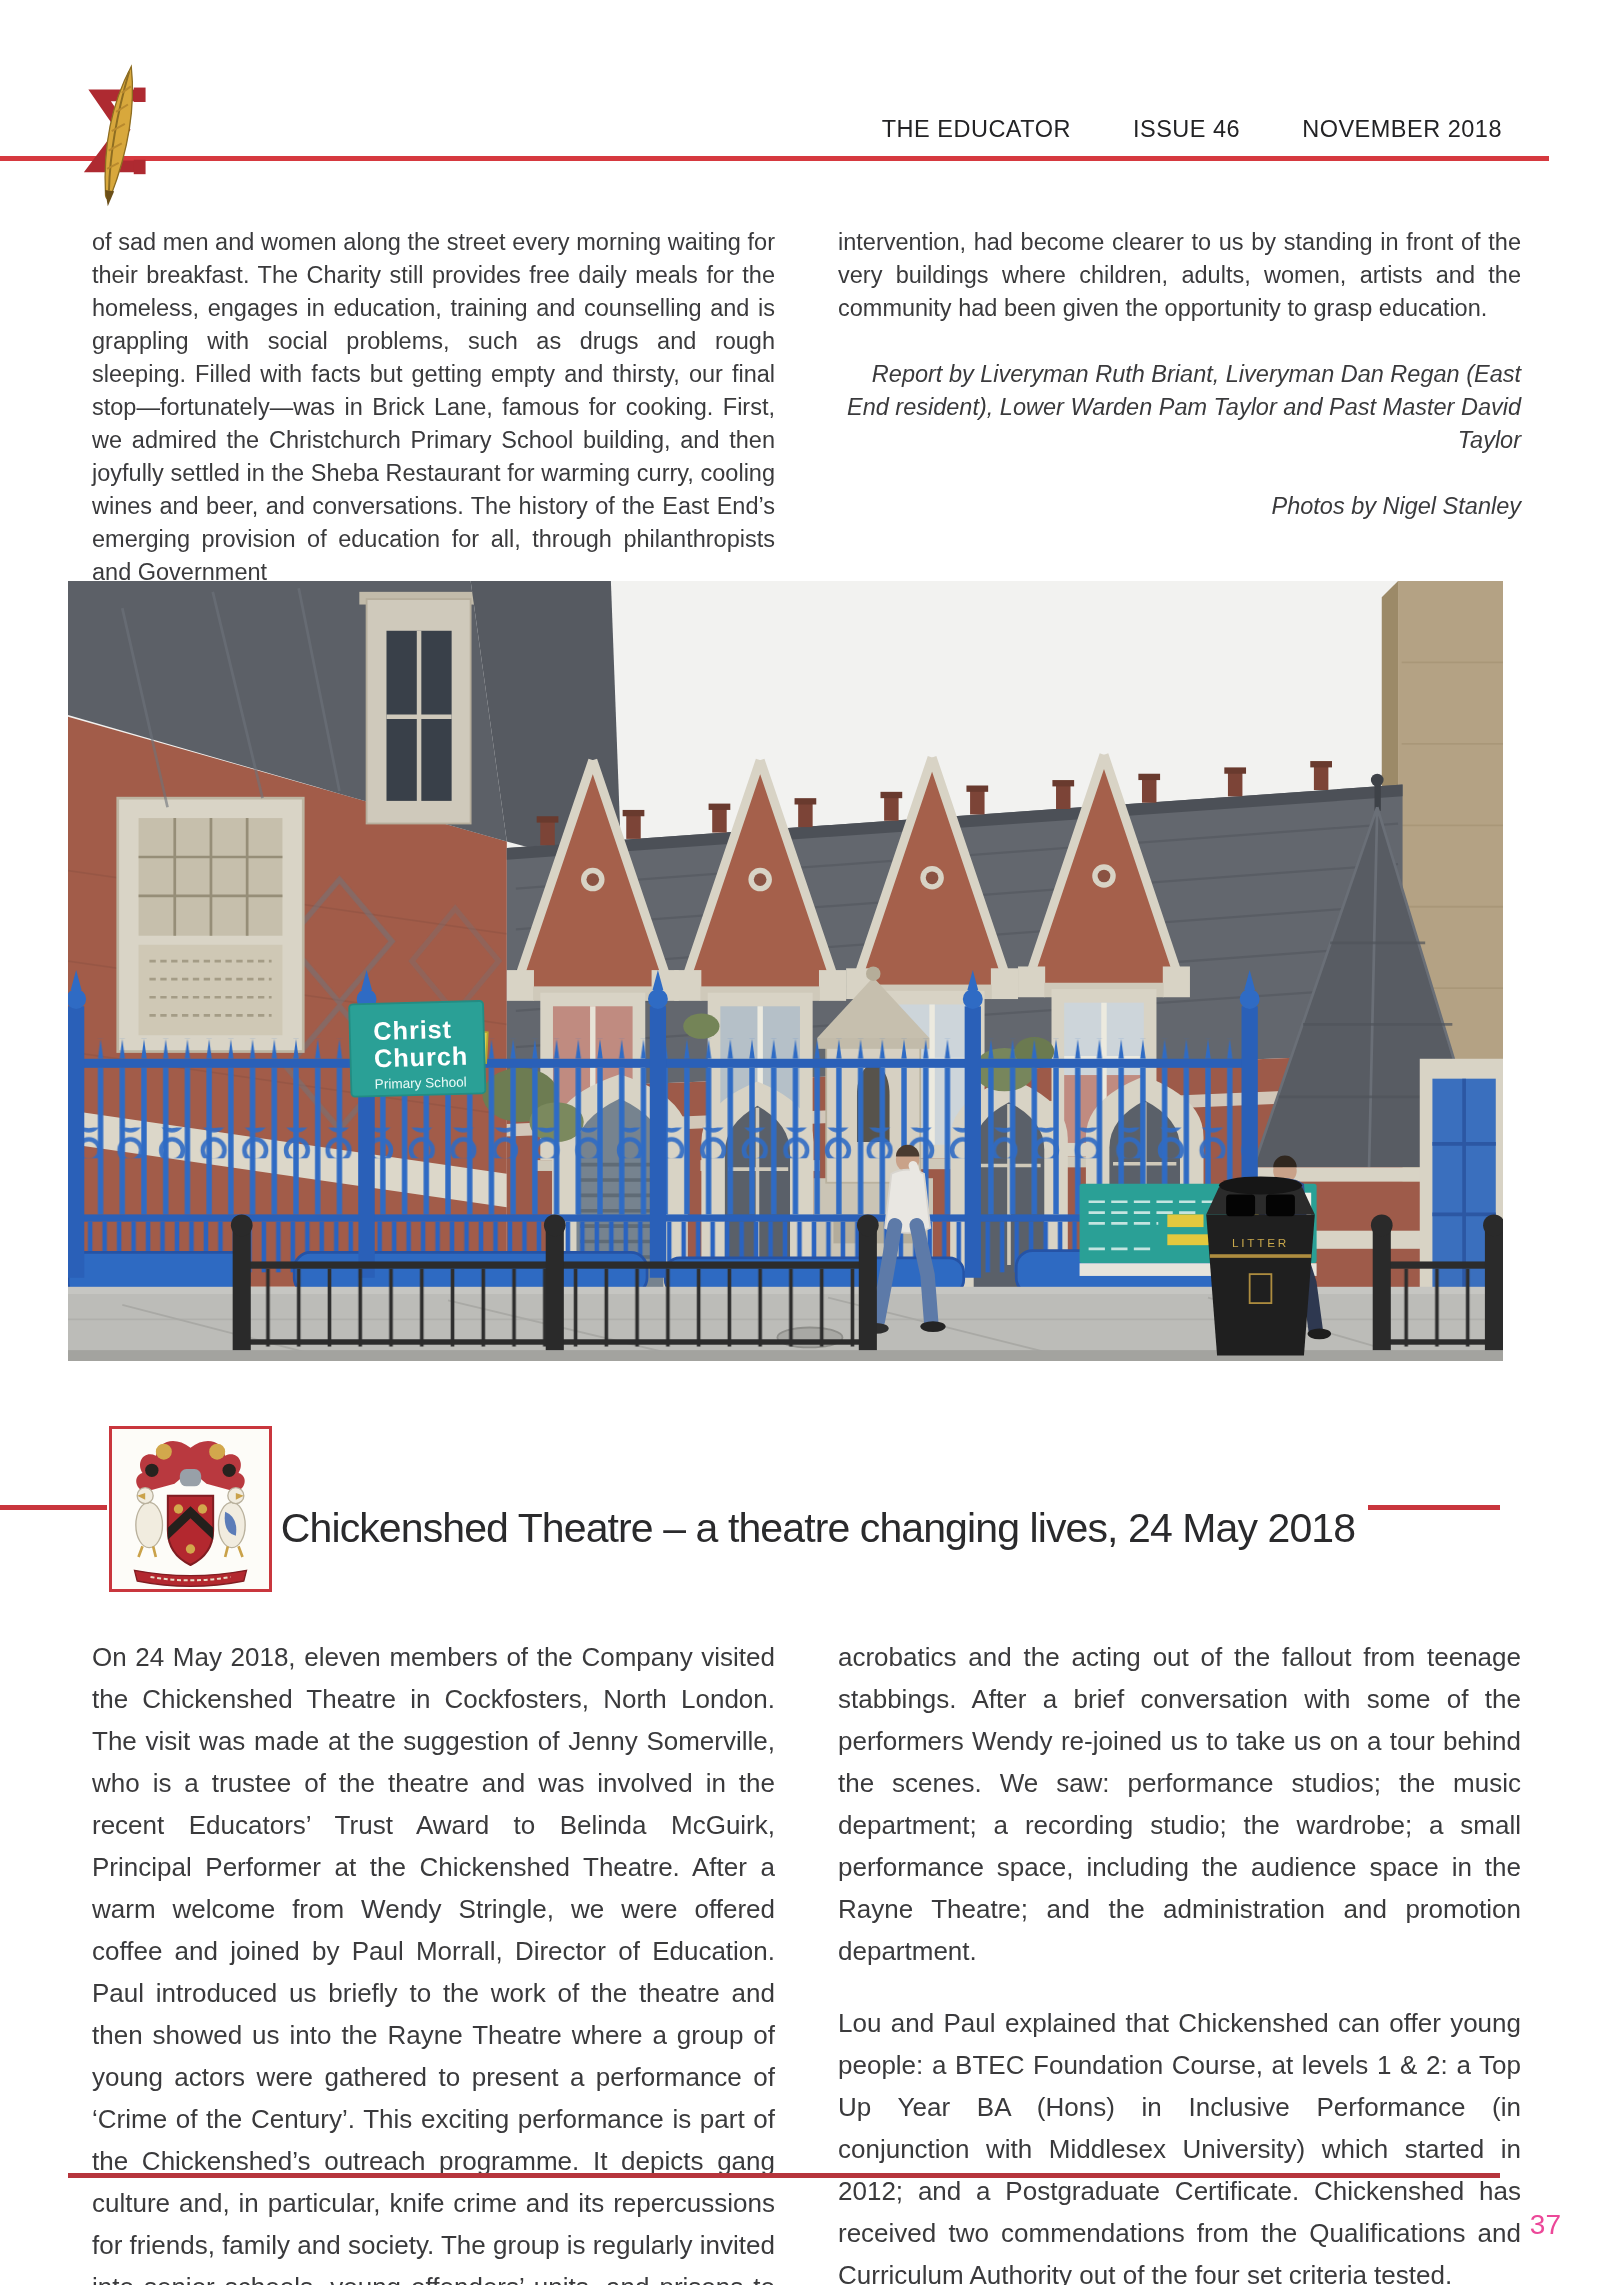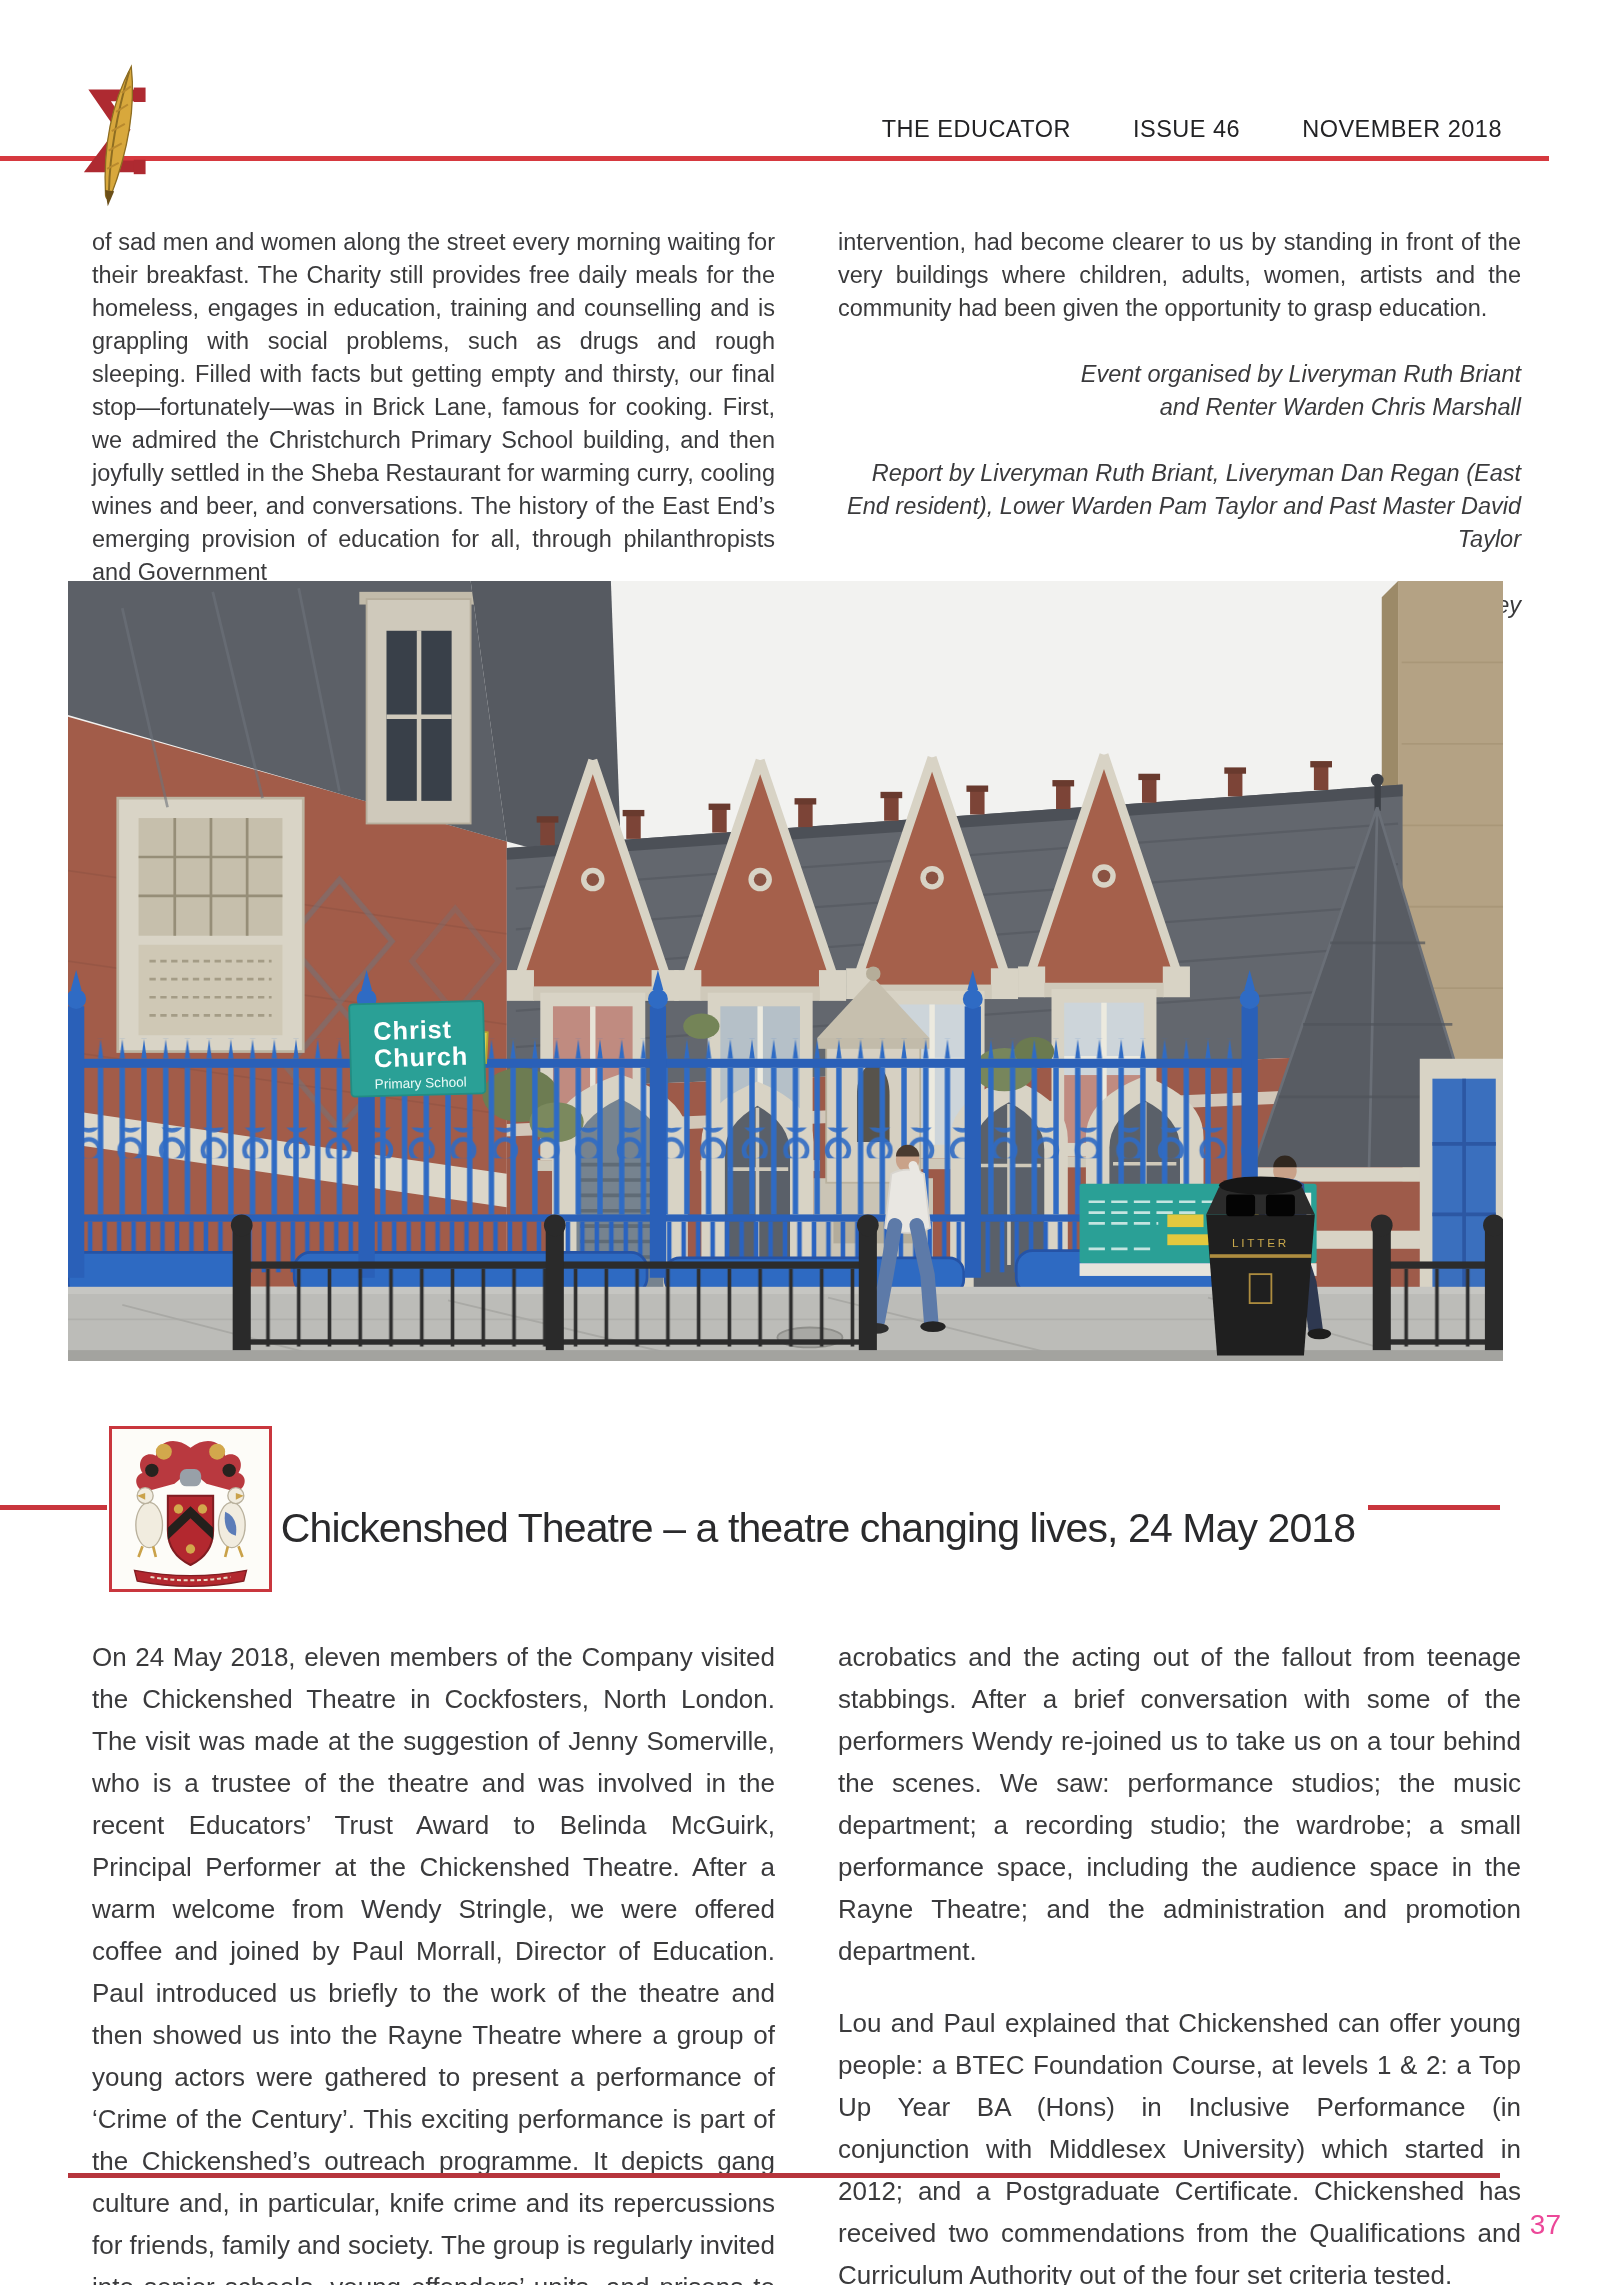--- a/index.html
+++ b/index.html
@@ -56,24 +56,20 @@
     <span>ISSUE 46</span>
     <span>NOVEMBER 2018</span>
   </div>
 
   <div class="cols cols-top">
     <div>
       <p class="body-txt">of sad men and women along the street every morning waiting for their breakfast. The Charity still provides free daily meals for the homeless, engages in education, training and counselling and is grappling with social problems, such as drugs and rough sleeping. Filled with facts but getting empty and thirsty, our final stop—fortunately—was in Brick Lane, famous for cooking. First, we admired the Christchurch Primary School building, and then joyfully settled in the Sheba Restaurant for warming curry, cooling wines and beer, and conversations. The history of the East End’s emerging provision of education for all, through philanthropists and Government</p>
     </div>
     <div>
       <p class="body-txt">intervention, had become clearer to us by standing in front of the very buildings where children, adults, women, artists and the community had been given the opportunity to grasp education.</p>
-      <p class="credit">
-        <span>Event organised by Liveryman Ruth Briant</span>
-        <span>and Renter Warden Chris Marshall</span>
-      </p>
       <p class="credit">Report by Liveryman Ruth Briant, Liveryman Dan Regan (East End resident), Lower Warden Pam Taylor and Past Master David Taylor</p>
       <p class="credit">Photos by Nigel Stanley</p>
     </div>
   </div>
 
   <figure class="photo-fig">
     <svg viewBox="0 0 1586 862" preserveAspectRatio="none">
 
       <rect x="0" y="0" width="1586" height="862" fill="#f2f2f0"></rect>
 

